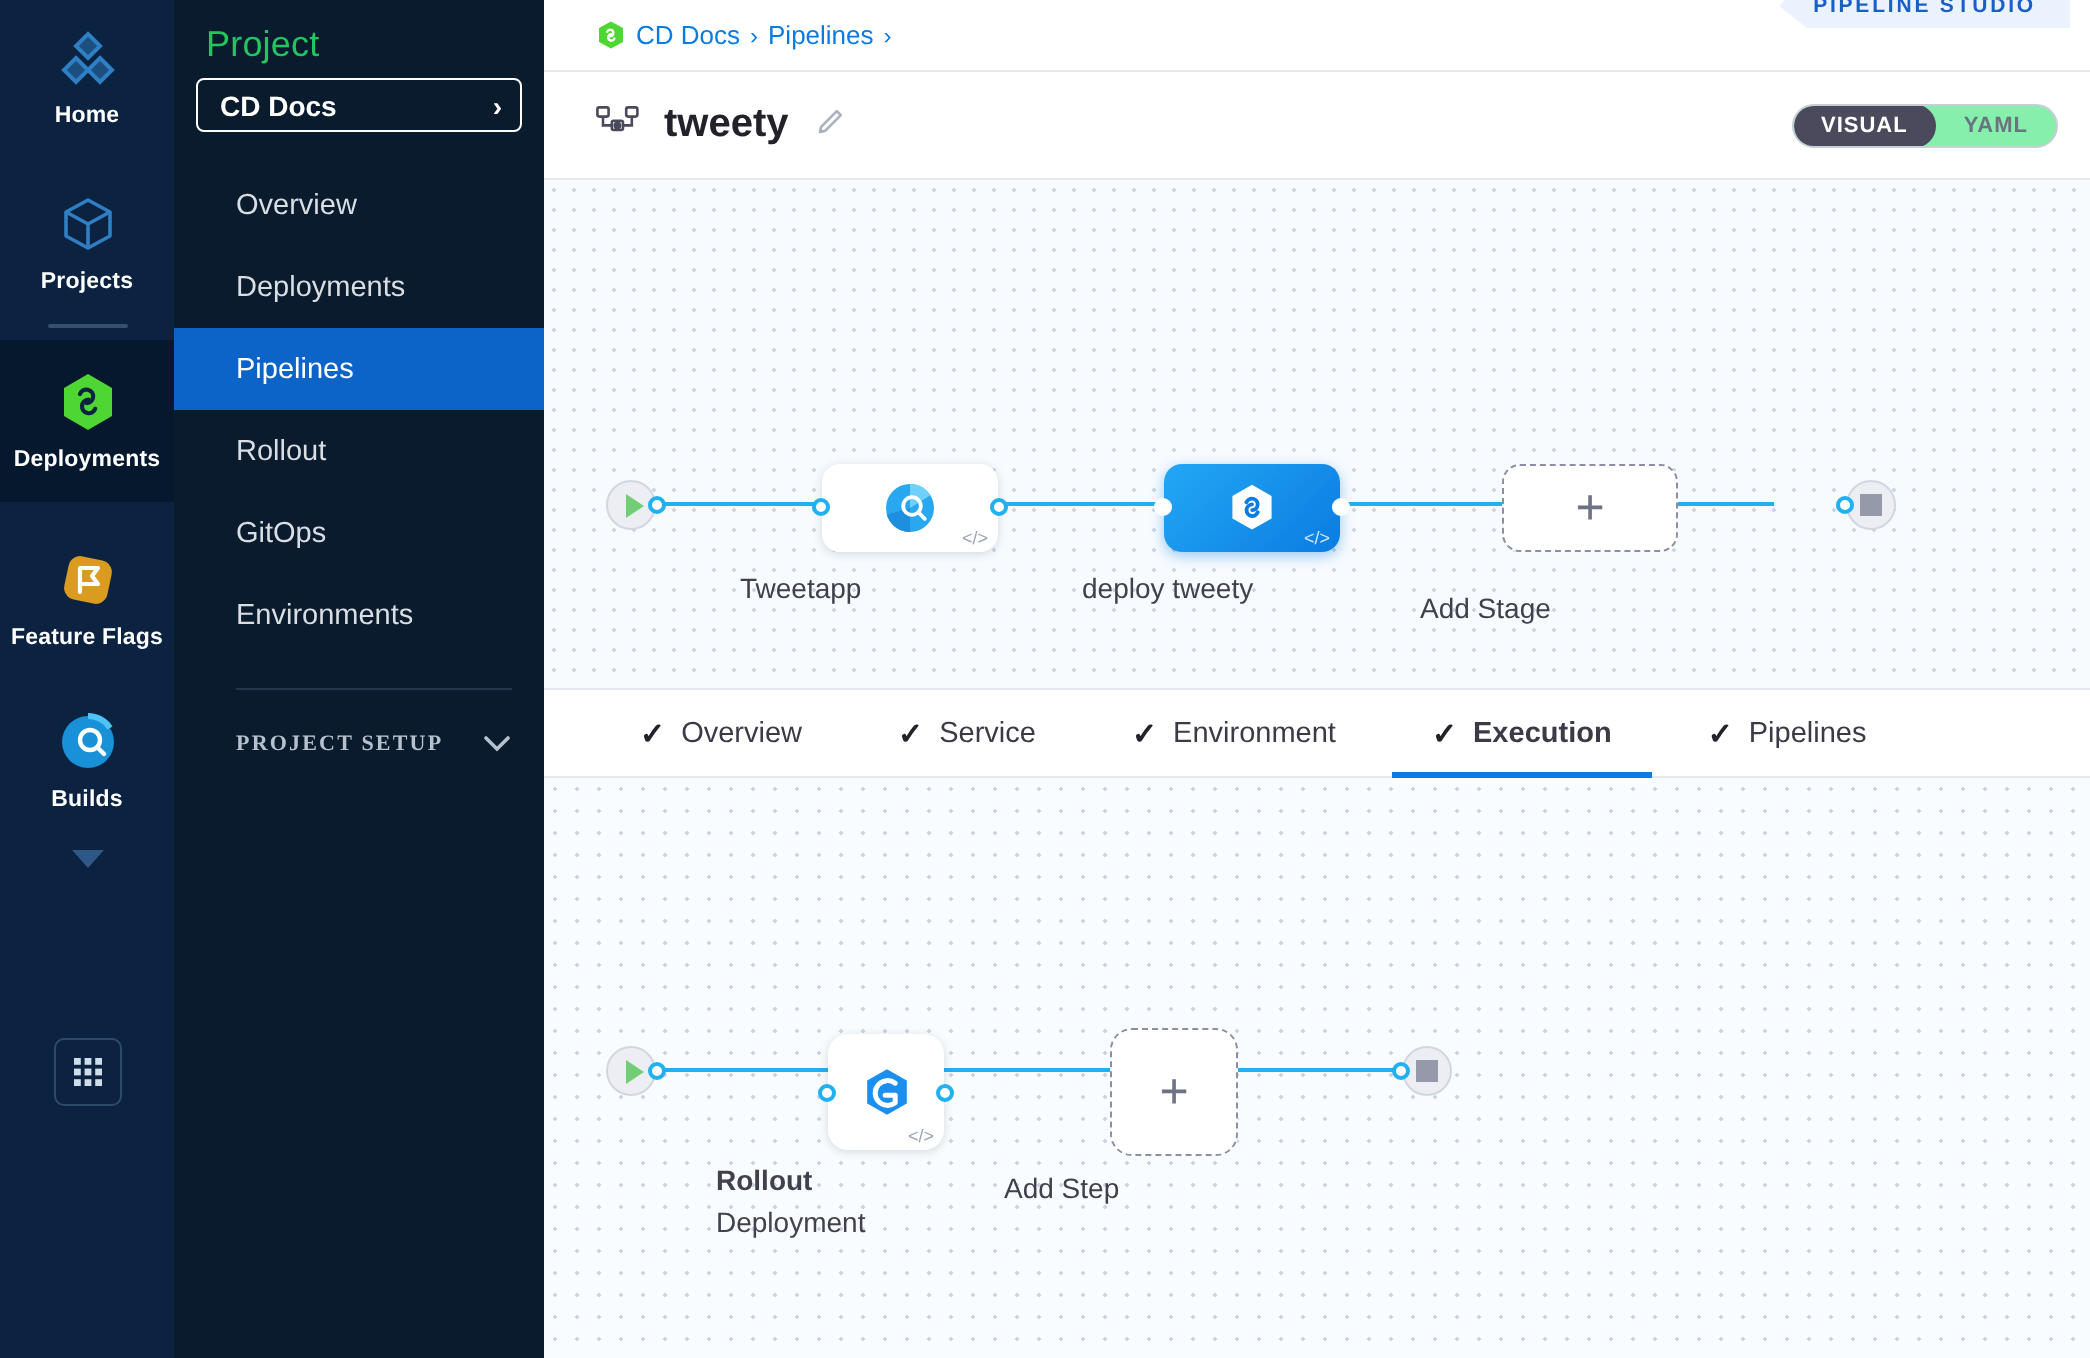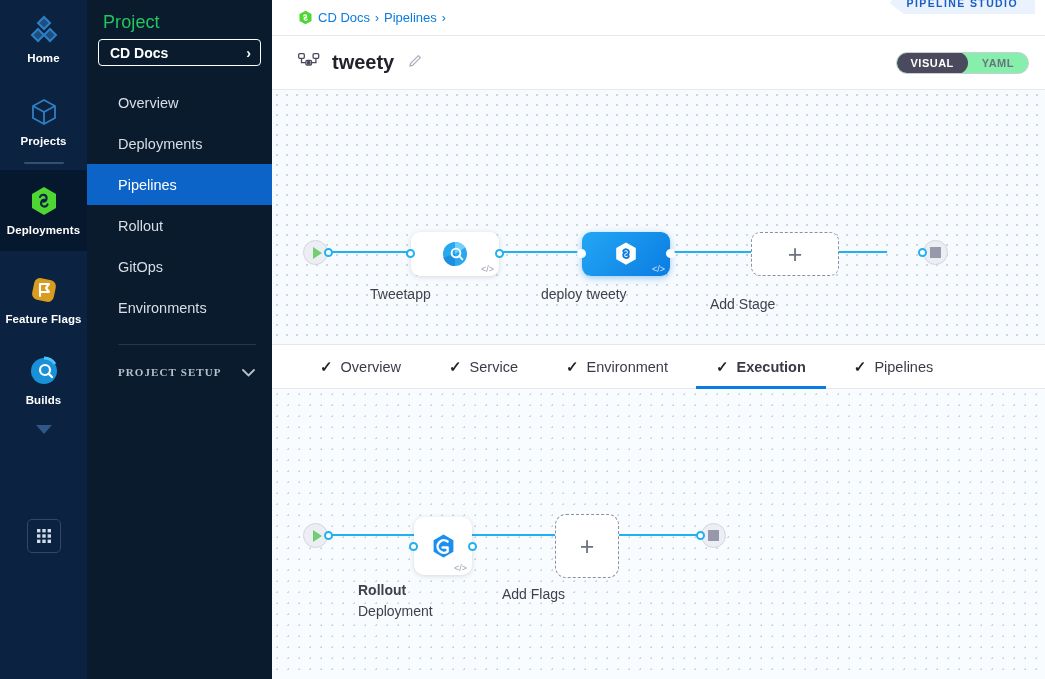--- a/index.html
+++ b/index.html
@@ -467,21 +467,21 @@
         <div class="port" style="left:-5px; top:25px;"></div>
         <div class="port" style="left:54px; top:25px;"></div>
         <div class="node-label" style="left:-56px; top:63px;font-weight:bold;">Rollout</div>
         <div class="node-label" style="left:-56px; top:84px;">Deployment</div>
       </div>
 
       <div class="node" style="left:283px; top:125px;">
         <div class="add-card sq">
           <span class="plus">+</span>
         </div>
-        <div class="node-label" style="left:-53px; top:70px;">Add Flags</div>
+        <div class="node-label" style="left:-53px; top:70px;">Add Step</div>
       </div>
 
       <div class="node" style="left:429px; top:134px;">
         <div class="circ-node">
           <div class="stop-sq"></div>
         </div>
         <div class="port" style="left:-5px; top:8px;"></div>
       </div>
     </div>
 

